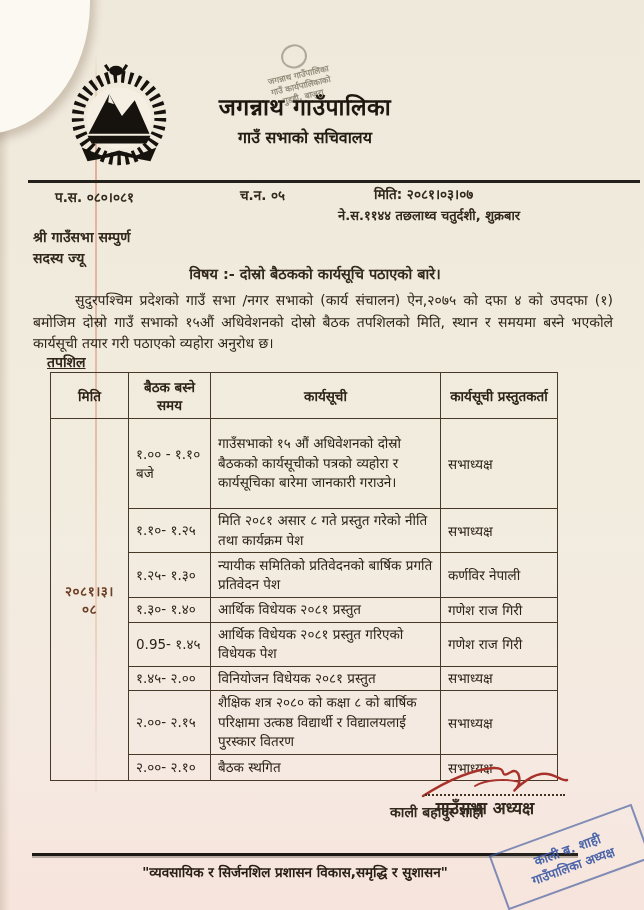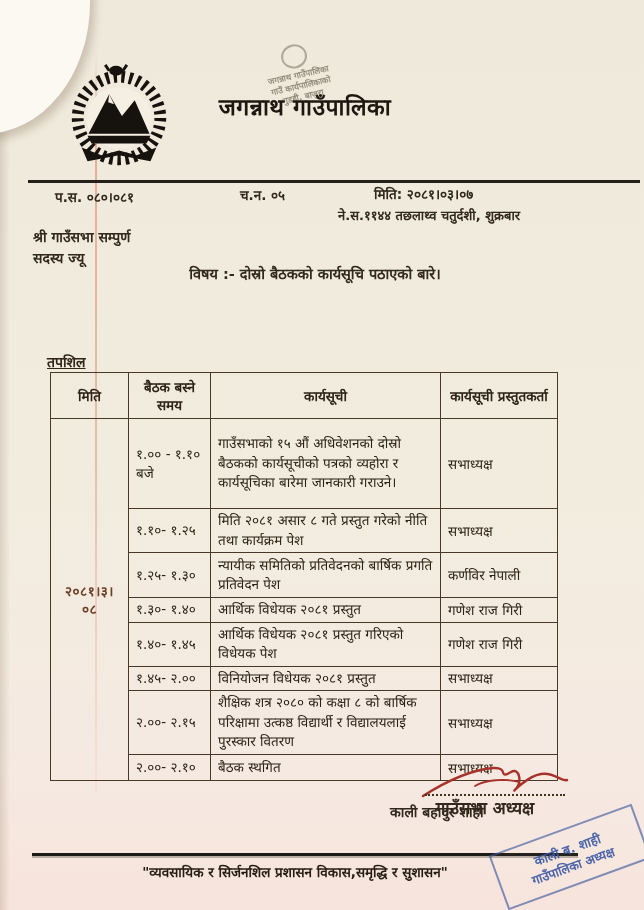--- a/index.html
+++ b/index.html
@@ -104,32 +104,34 @@
   </svg>
 
   <div class="faint-stamp">
     <div class="ring"></div>
     <div>जगन्नाथ गाउँपालिका</div>
     <div>गाउँ कार्यपालिकाको</div>
     <div>गुडही, बाजुरा</div>
   </div>
 
   <div class="org-name">जगन्नाथ गाउँपालिका</div>
+  <div class="org-sub">गाउँ सभाको सचिवालय</div>
   <div class="rule-top"></div>
 
   <div class="ref-ps">प.स. ०८०।०८१</div>
   <div class="ref-cn">च.न. ०५</div>
   <div class="ref-date">मिति: २०८१।०३।०७</div>
   <div class="ref-ns">ने.स.११४४ तछलाथ्व चतुर्दशी, शुक्रबार</div>
 
   <div class="addr1">श्री गाउँसभा सम्पुर्ण</div>
   <div class="addr2">सदस्य ज्यू</div>
 
   <div class="subject">विषय :- दोस्रो बैठकको कार्यसूचि पठाएको बारे।</div>
 
+  <div class="body-par">सुदुरपश्चिम प्रदेशको गाउँ सभा /नगर सभाको (कार्य संचालन) ऐन,२०७५ को दफा ४ को उपदफा (१) बमोजिम दोस्रो गाउँ सभाको १५औं अधिवेशनको दोस्रो बैठक तपशिलको मिति, स्थान र समयमा बस्ने भएकोले कार्यसूची तयार गरी पठाएको व्यहोरा अनुरोध छ।</div>
   <div class="tapsil">तपशिल</div>
 
   <table class="agenda">
     <colgroup>
       <col style="width:78px">
         <col style="width:82px">
         <col style="width:230px">
         <col style="width:117px">
     </colgroup>
     <thead>
@@ -156,21 +158,21 @@
         <td class="time-cell">१.२५- १.३०</td>
         <td class="agenda-cell">न्यायीक समितिको प्रतिवेदनको बार्षिक प्रगति प्रतिवेदन पेश</td>
         <td>कर्णविर नेपाली</td>
       </tr>
       <tr class="h-r4">
         <td class="time-cell">१.३०- १.४०</td>
         <td class="agenda-cell">आर्थिक विधेयक २०८१ प्रस्तुत</td>
         <td>गणेश राज गिरी</td>
       </tr>
       <tr class="h-r5">
-        <td class="time-cell">१.४०- १.४५</td>
+        <td class="time-cell">0.95- १.४५</td>
         <td class="agenda-cell">आर्थिक विधेयक २०८१ प्रस्तुत गरिएको विधेयक पेश</td>
         <td>गणेश राज गिरी</td>
       </tr>
       <tr class="h-r6">
         <td class="time-cell">१.४५- २.००</td>
         <td class="agenda-cell">विनियोजन विधेयक २०८१ प्रस्तुत</td>
         <td>सभाध्यक्ष</td>
       </tr>
       <tr class="h-r7">
         <td class="time-cell">२.००- २.१५</td>

